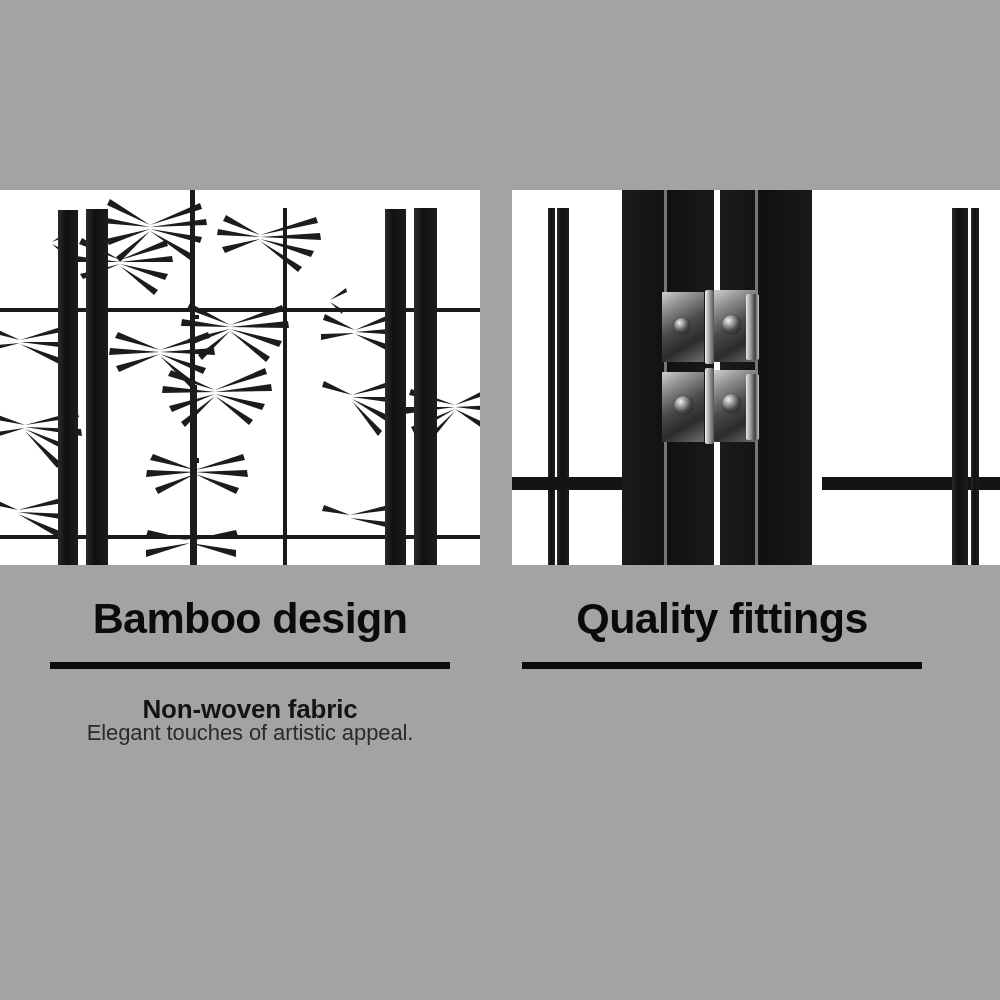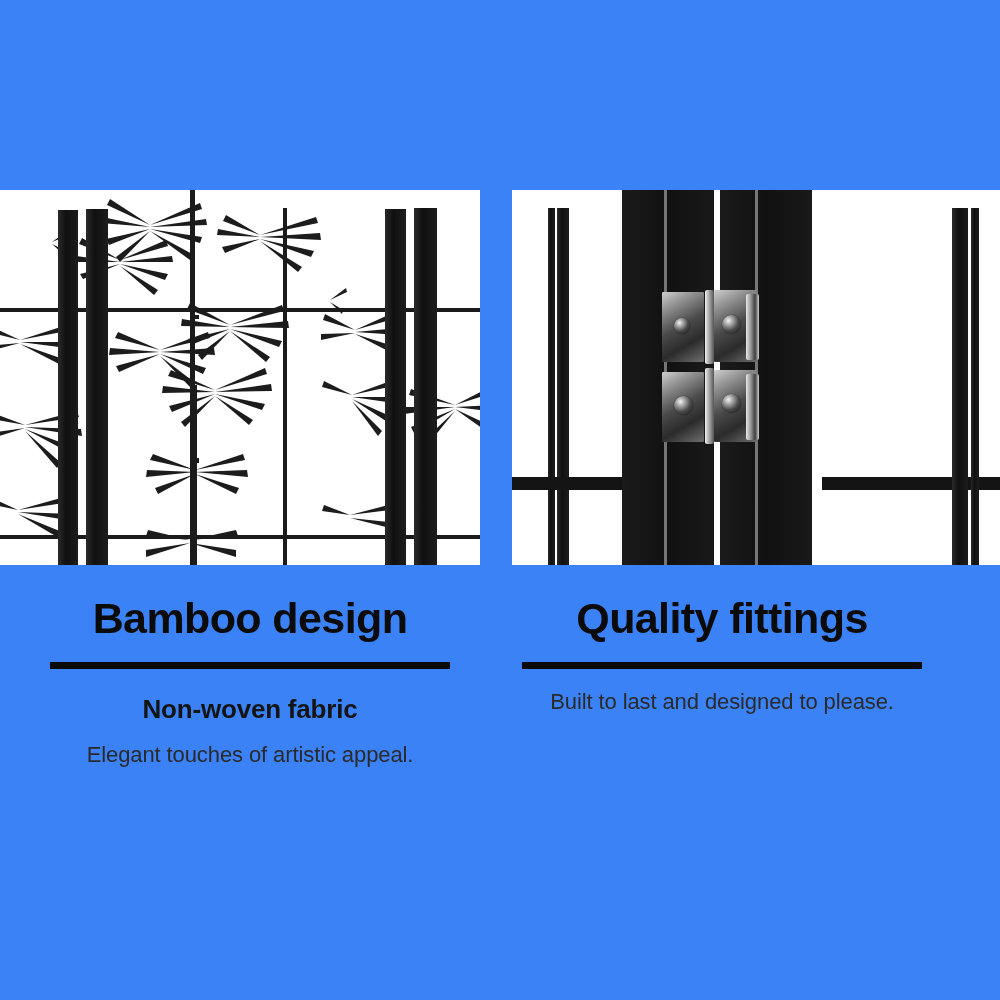--- a/index.html
+++ b/index.html
@@ -3,21 +3,21 @@
 <meta charset="utf-8">
 <style>
   html,body{margin:0;padding:0;}
   body{
     width:1000px;height:1000px;
     background:#ffffff;
     font-family:"Liberation Sans", sans-serif;
     overflow:hidden;
     position:relative;
   }
-  .stage{position:absolute;inset:0;background:#3b82f6;}
+  .stage{position:absolute;inset:0;background:#a3a3a3;}
 
   
   .panels{position:absolute;left:0;top:190px;width:1000px;height:375px;}
   .photo{position:absolute;top:0;height:375px;overflow:hidden;background:#ffffff;}
   .photo-left{left:0;width:480px;}
   .photo-right{left:512px;width:488px;}
 
   
   .slat{position:absolute;background:#141414;}
   .slat.sheen{background:linear-gradient(90deg,#2a2a2a 0%,#101010 40%,#1d1d1d 100%);}
@@ -55,21 +55,21 @@
   }
   .cap-rule{
     height:7px;background:#0b0b0b;margin:22px auto 0 auto;width:400px;
   }
   .cap-sub{
     font-size:26px;font-weight:600;color:#141414;
     margin-top:27px;line-height:1;letter-spacing:-0.2px;
   }
   .cap-body{
     font-size:22px;font-weight:300;color:#2a2a2a;
-    margin-top:22px;line-height:1;letter-spacing:-0.1px;
+    line-height:1;letter-spacing:-0.1px;
   }
 </style>
 </head>
 <body>
 
 <div class="stage">
 
   <div class="panels">
 
     <div class="photo photo-left">
@@ -270,17 +270,16 @@
     <div class="caption left">
       <div class="cap-title">Bamboo design</div>
       <div class="cap-rule"></div>
       <div class="cap-sub">Non-woven fabric</div>
       <div class="cap-body">Elegant touches of artistic appeal.</div>
     </div>
 
     <div class="caption right">
       <div class="cap-title">Quality fittings</div>
       <div class="cap-rule"></div>
-      <div class="cap-body">Built to last and designed to please.</div>
     </div>
   </div>
 
 </div>
 
 </body></html>

